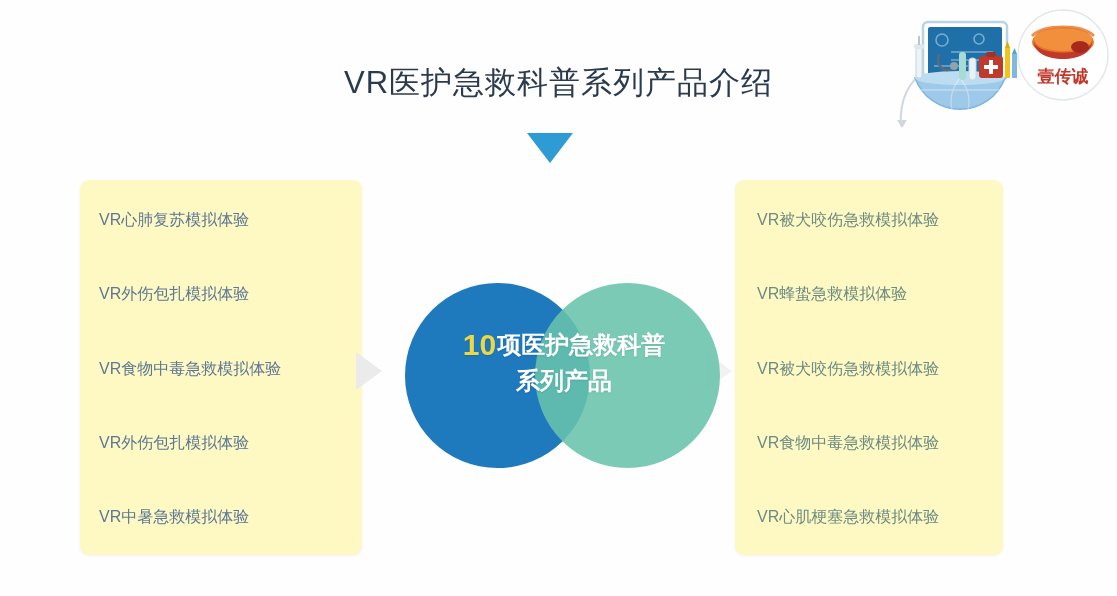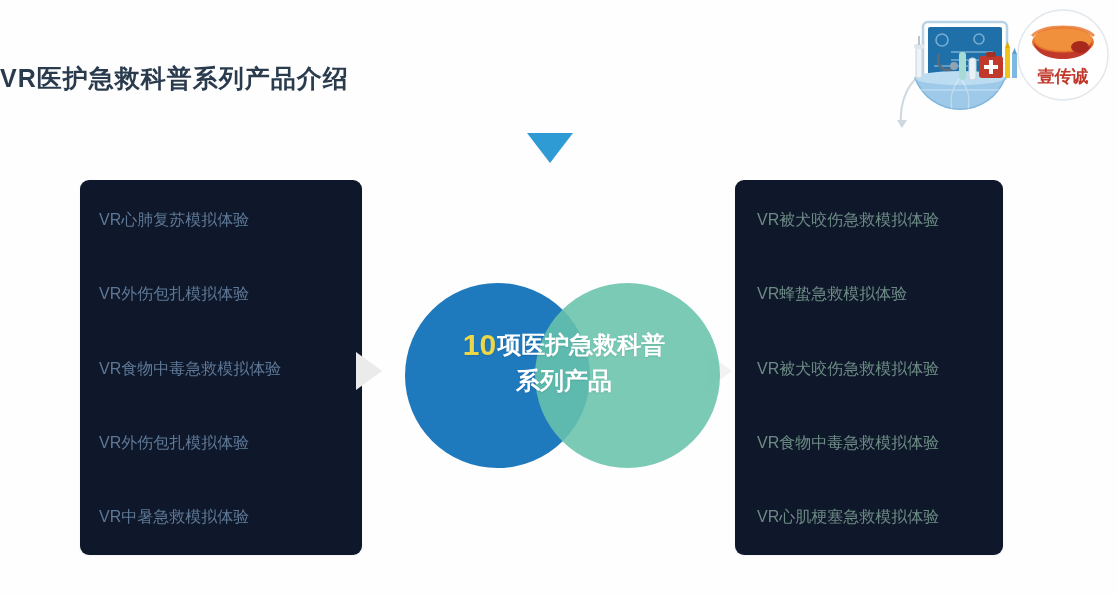--- a/index.html
+++ b/index.html
@@ -22,43 +22,44 @@
     height: 596px;
     background: #fefefe;
   }
 
   
   #title {
     position: absolute;
     left: 0;
     top: 62px;
     width: 1117px;
-    font-size: 25px;
-    font-weight: bold;
+    text-align: center;
+    font-size: 31px;
+    font-weight: normal;
     color: #2b3b4e;
     letter-spacing: 1px;
     white-space: nowrap;
   }
 
   
   #down-triangle {
     position: absolute;
     left: 527px;
     top: 133px;
     width: 0;
     height: 0;
     border-left: 23px solid transparent;
     border-right: 23px solid transparent;
     border-top: 30px solid #2f9bd4;
   }
 
   
   .panel {
     position: absolute;
-    background: #0f172a;
+    background: #fef9c3;
     border-radius: 9px;
     box-shadow: 0 1px 3px rgba(0,0,0,0.05);
   }
   #panel-left {
     left: 80px;
     top: 180px;
     width: 282px;
     height: 375px;
   }
   #panel-right {

